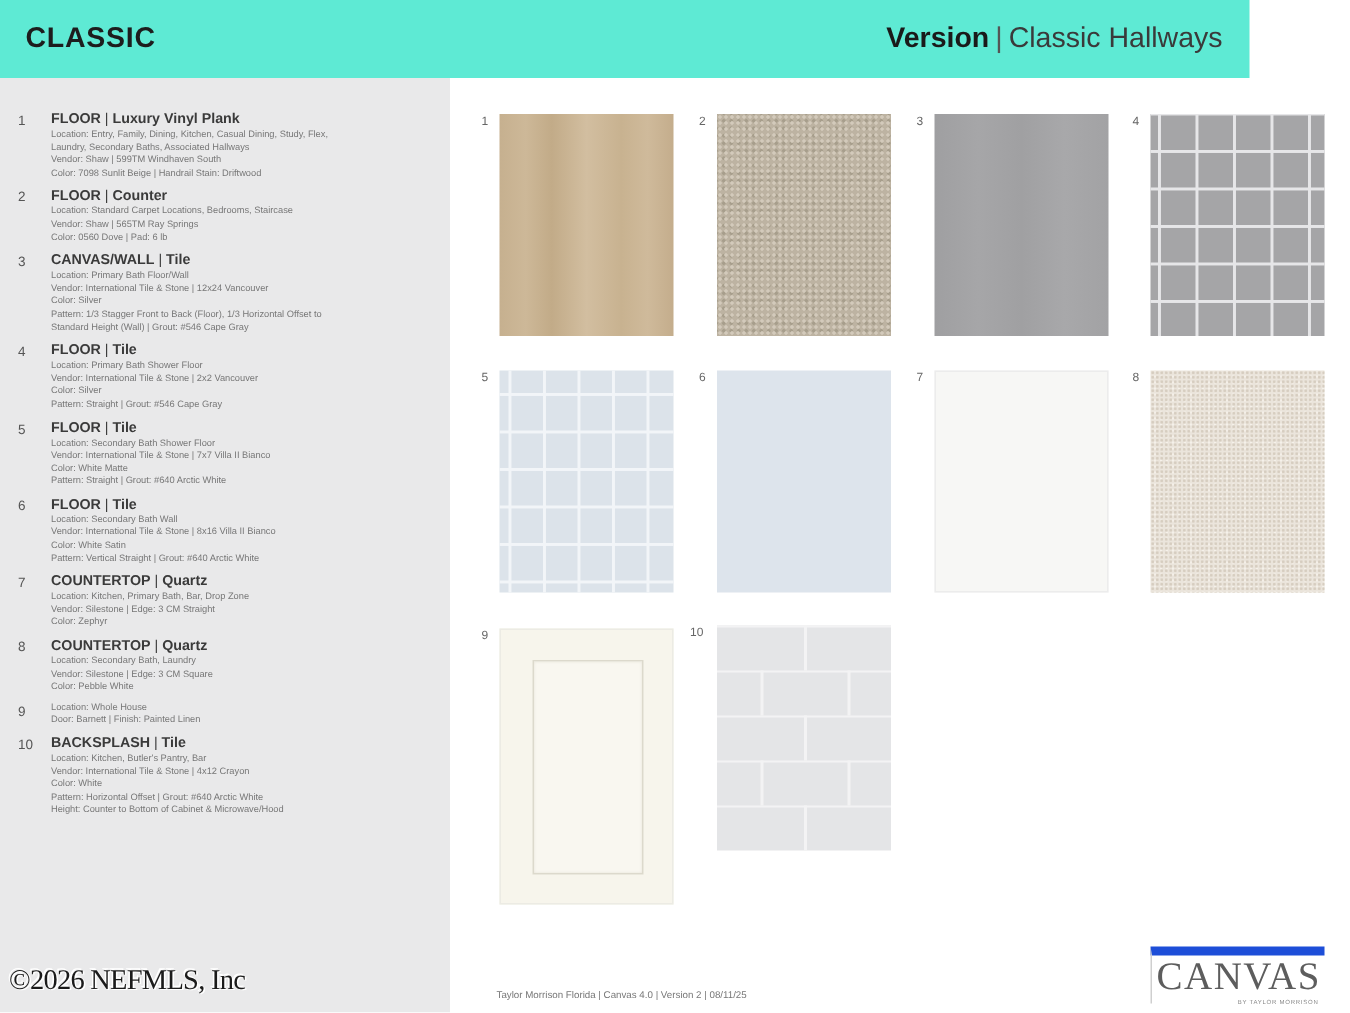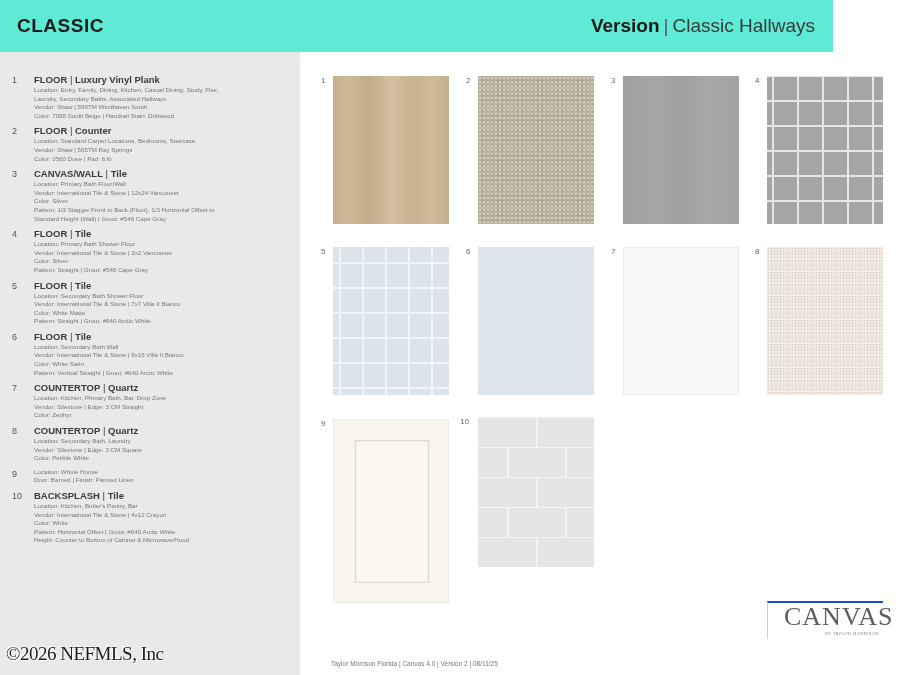--- a/index.html
+++ b/index.html
@@ -65,23 +65,23 @@
                  border: 1px solid #dcd9cc; background: #f9f7f0; box-shadow: inset 0 0 2px #e5e2d6; }
     .s10 { width: 116px; height: 150px; background-color: #e4e5e7;
            background-image: linear-gradient(#f3f3f4 1.5px, transparent 1.5px);
            background-size: 100% 30px; }
     .s10 .joint { position: absolute; width: 1.5px; background: #f3f3f4; }
 
     .footer-text {
       position: absolute; left: 331px; top: 660px; font-size: 6.5px; color: #777;
     }
     .logo {
-      position: absolute; left: 767px; top: 601px; width: 116px; height: 38px;
-      border-left: 1px solid #cfcfcf; border-top: 2px solid #1d4ed8;
-      padding-left: 16px;
+      position: absolute; left: 767px; top: 631px; width: 116px; height: 38px;
+      border-left: 1px solid #cfcfcf; border-top: 6px solid #1d4ed8;
+      padding-left: 3px;
     }
     .logo .word { font-family: "Liberation Serif", serif; font-size: 26px; color: #5d5d5d; letter-spacing: 1px; line-height: 28px; }
     .logo .tag { font-size: 4px; color: #888; text-align: right; padding-right: 4px; letter-spacing: 0.5px; }
   </style>
 </head>
 <body>
 
 <div class="header">
   <div class="brand">CLASSIC</div>
   <div class="collection">

